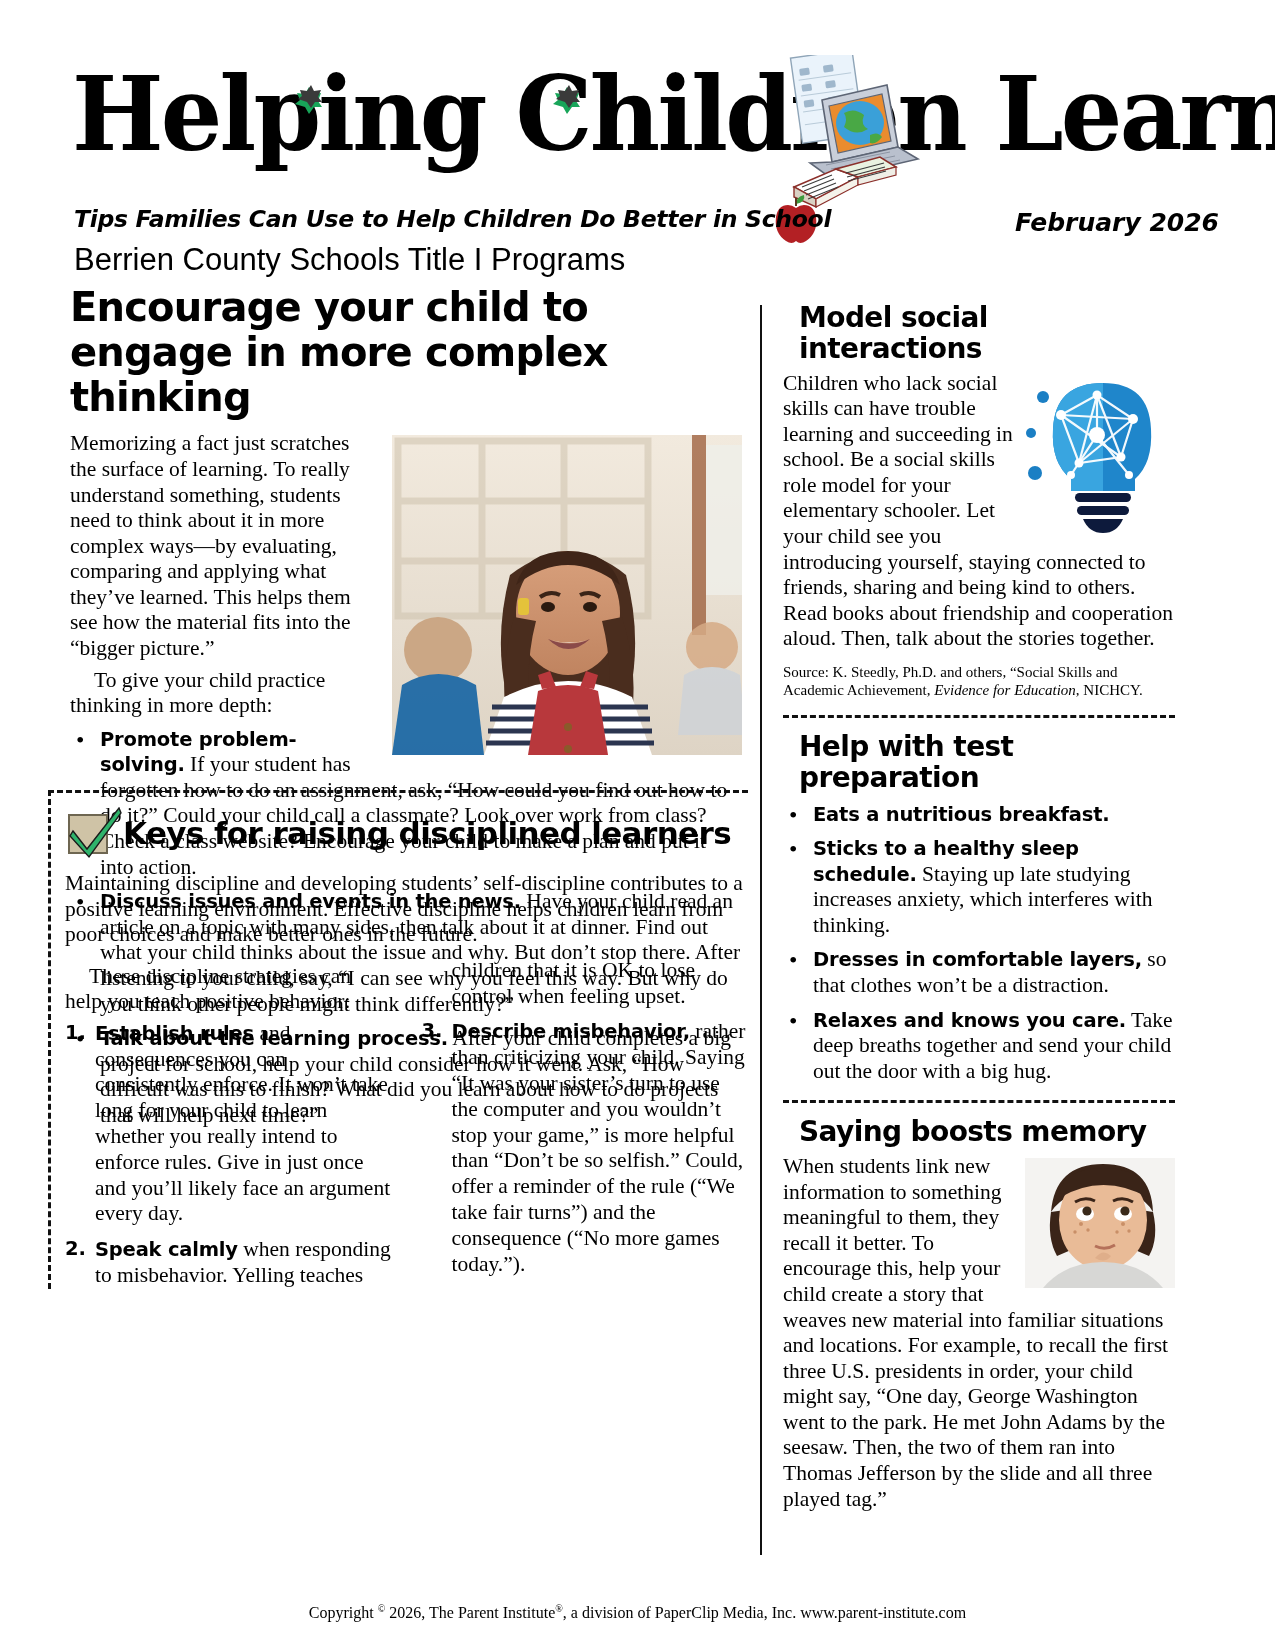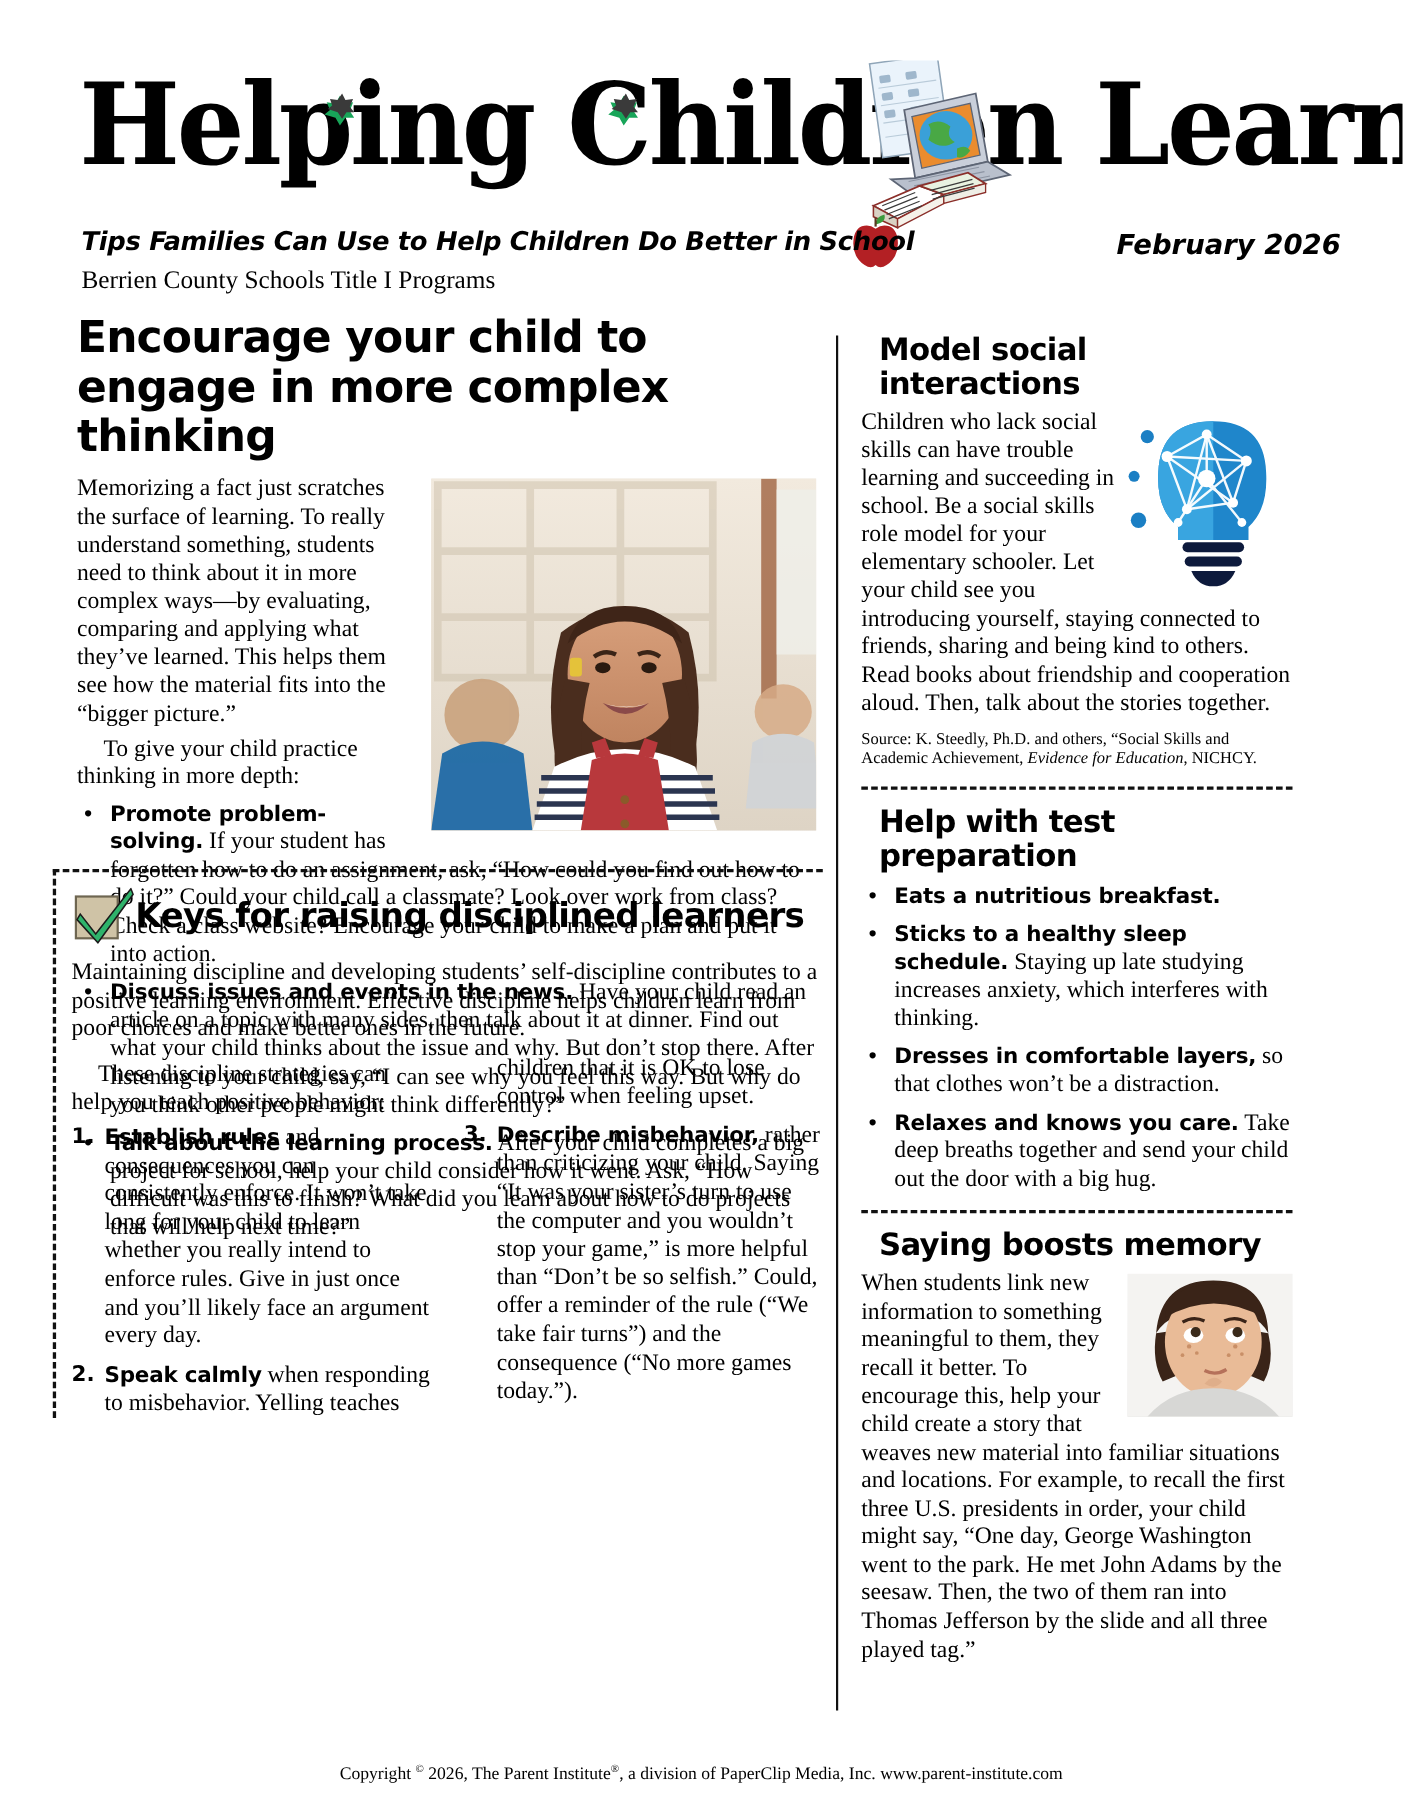--- a/index.html
+++ b/index.html
@@ -36,22 +36,22 @@
 
   .mast-sub {
     position:absolute; left:74px; top:205px;
     font-family:"DejaVu Sans", sans-serif;
     font-style:italic; font-weight:bold;
     font-size:23.5px;
     letter-spacing:-0.3px;
   }
   .mast-org {
     position:absolute; left:74px; top:242px;
-    font-family:Liberation Serif, serif;
-    font-size:23px;
+    font-family:Liberation Sans, sans-serif;
+    font-size:31px;
   }
   .mast-date {
     position:absolute; right:56px; top:208px;
     font-family:"DejaVu Sans", sans-serif;
     font-style:italic; font-weight:bold;
     font-size:25px;
   }
   .badge {
     position:absolute; right:48px; top:59px;
     background:#0a7a3c;

